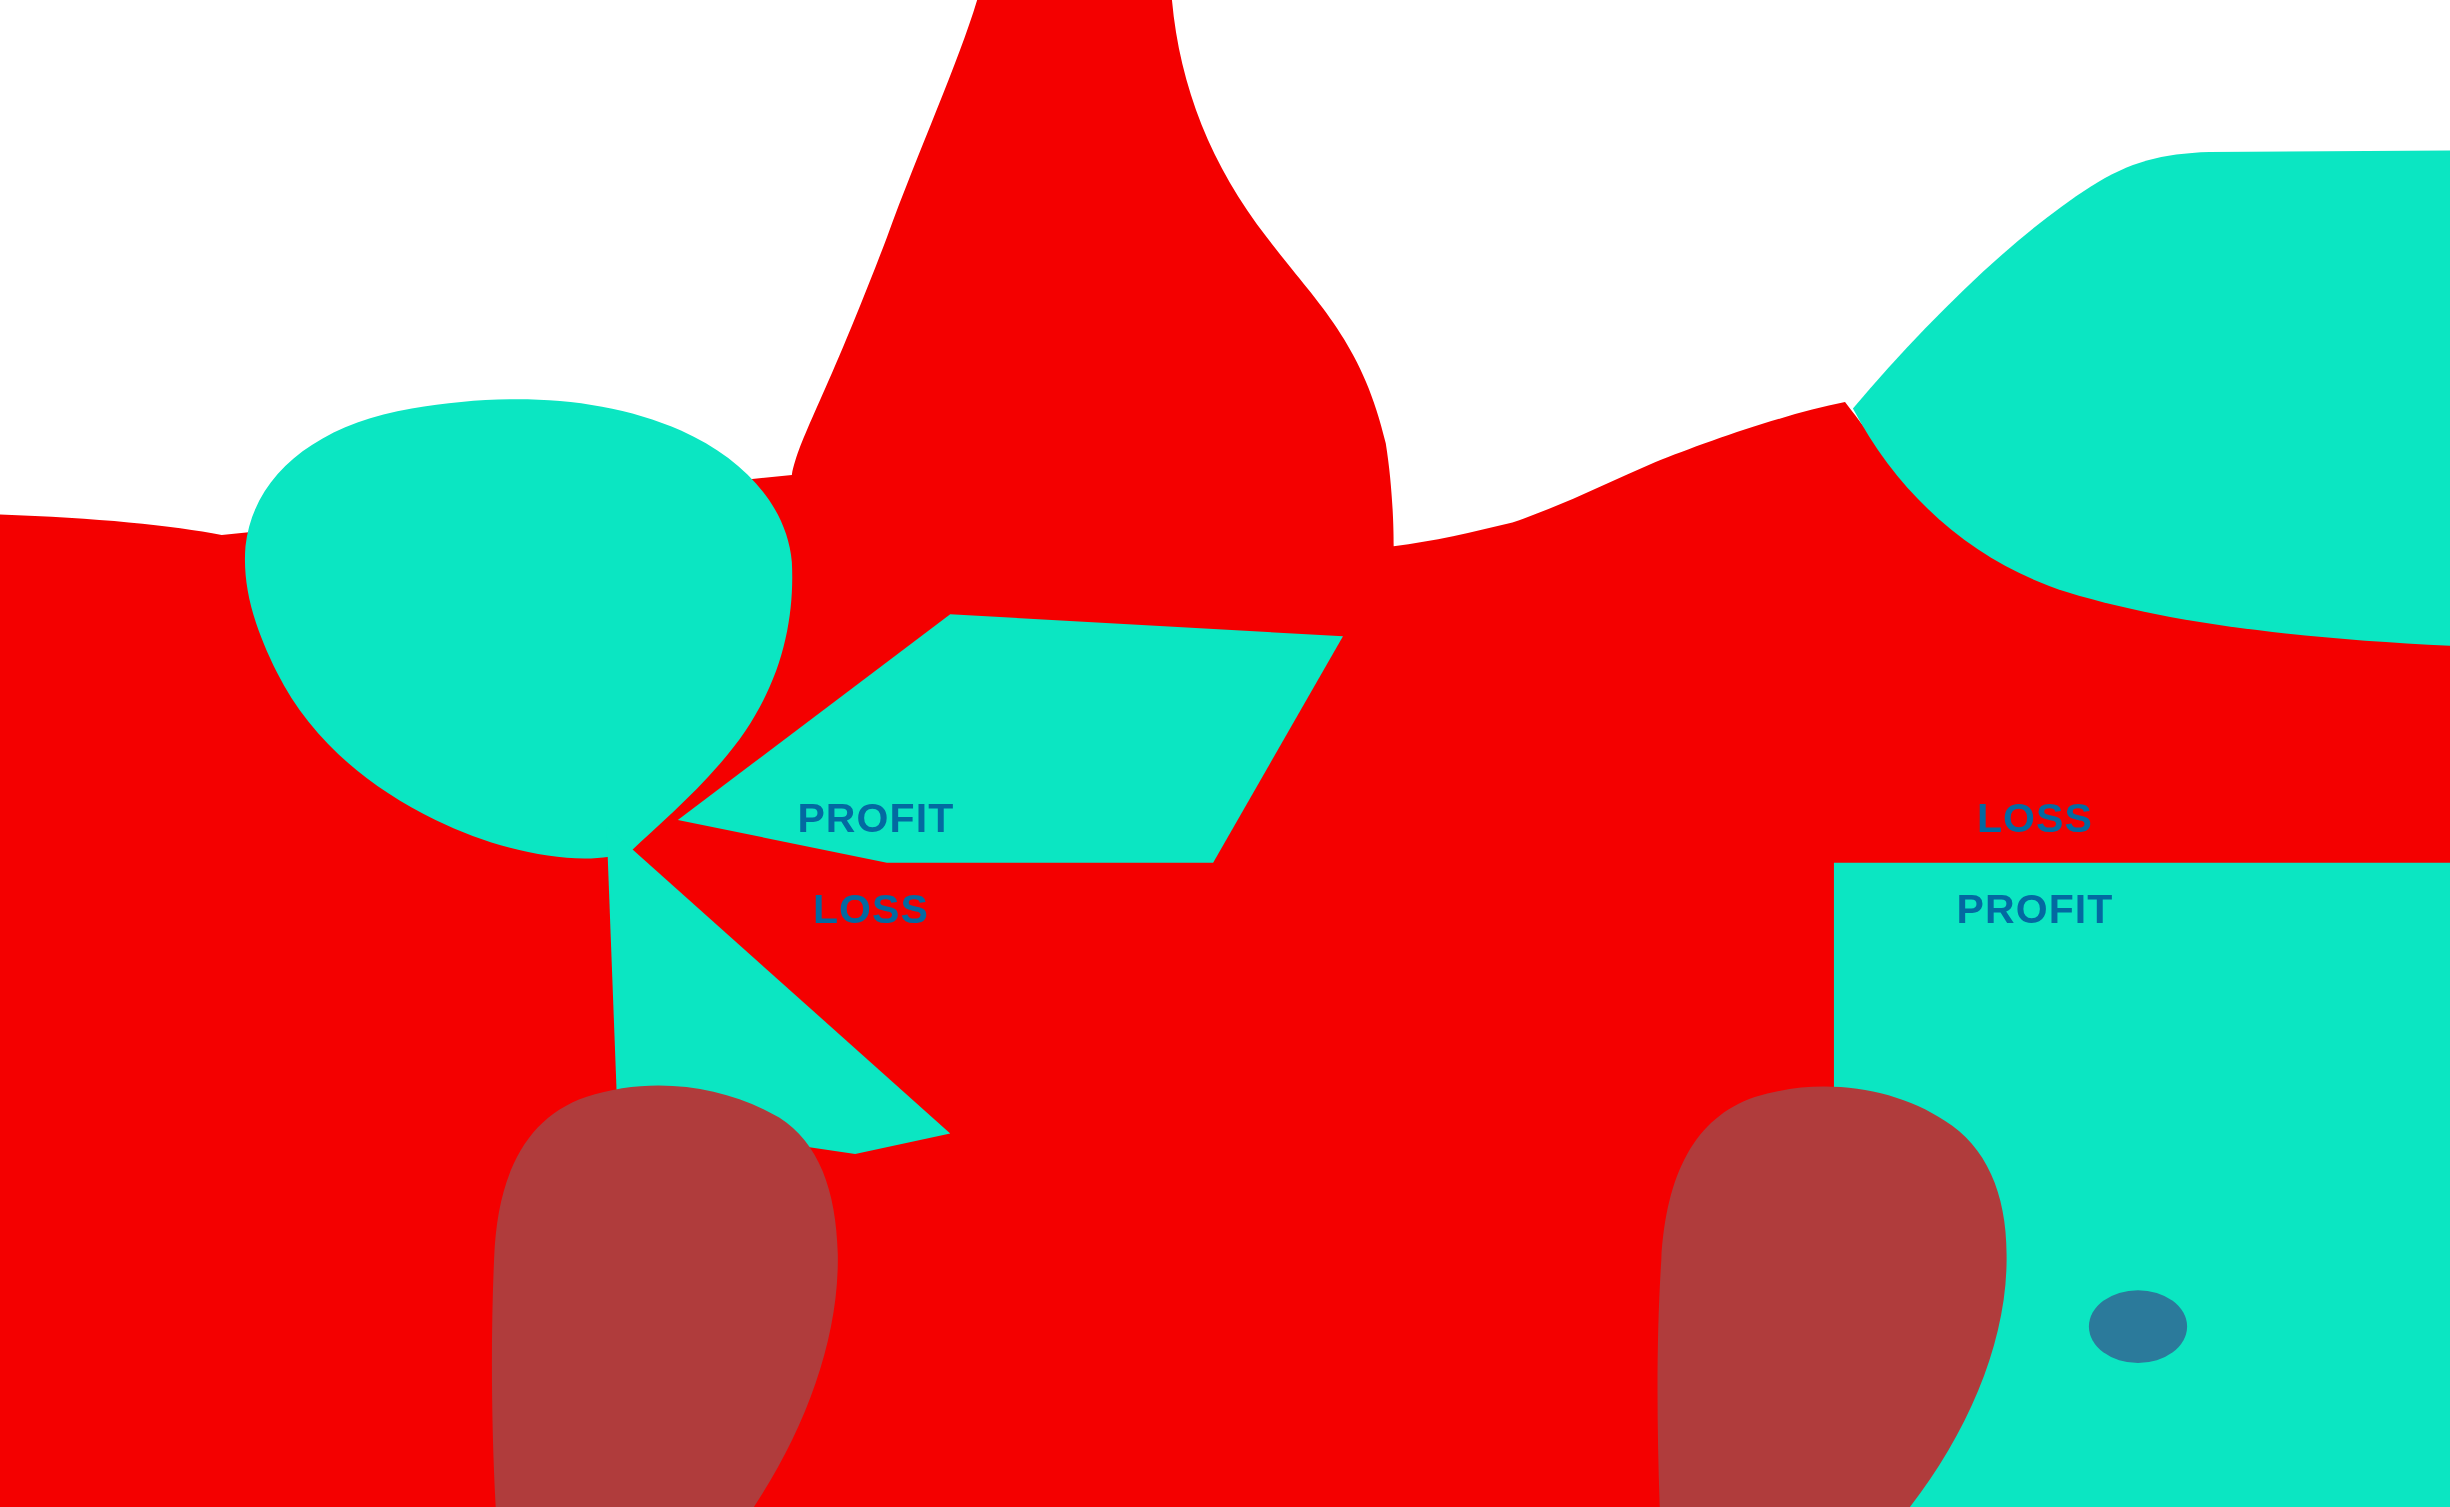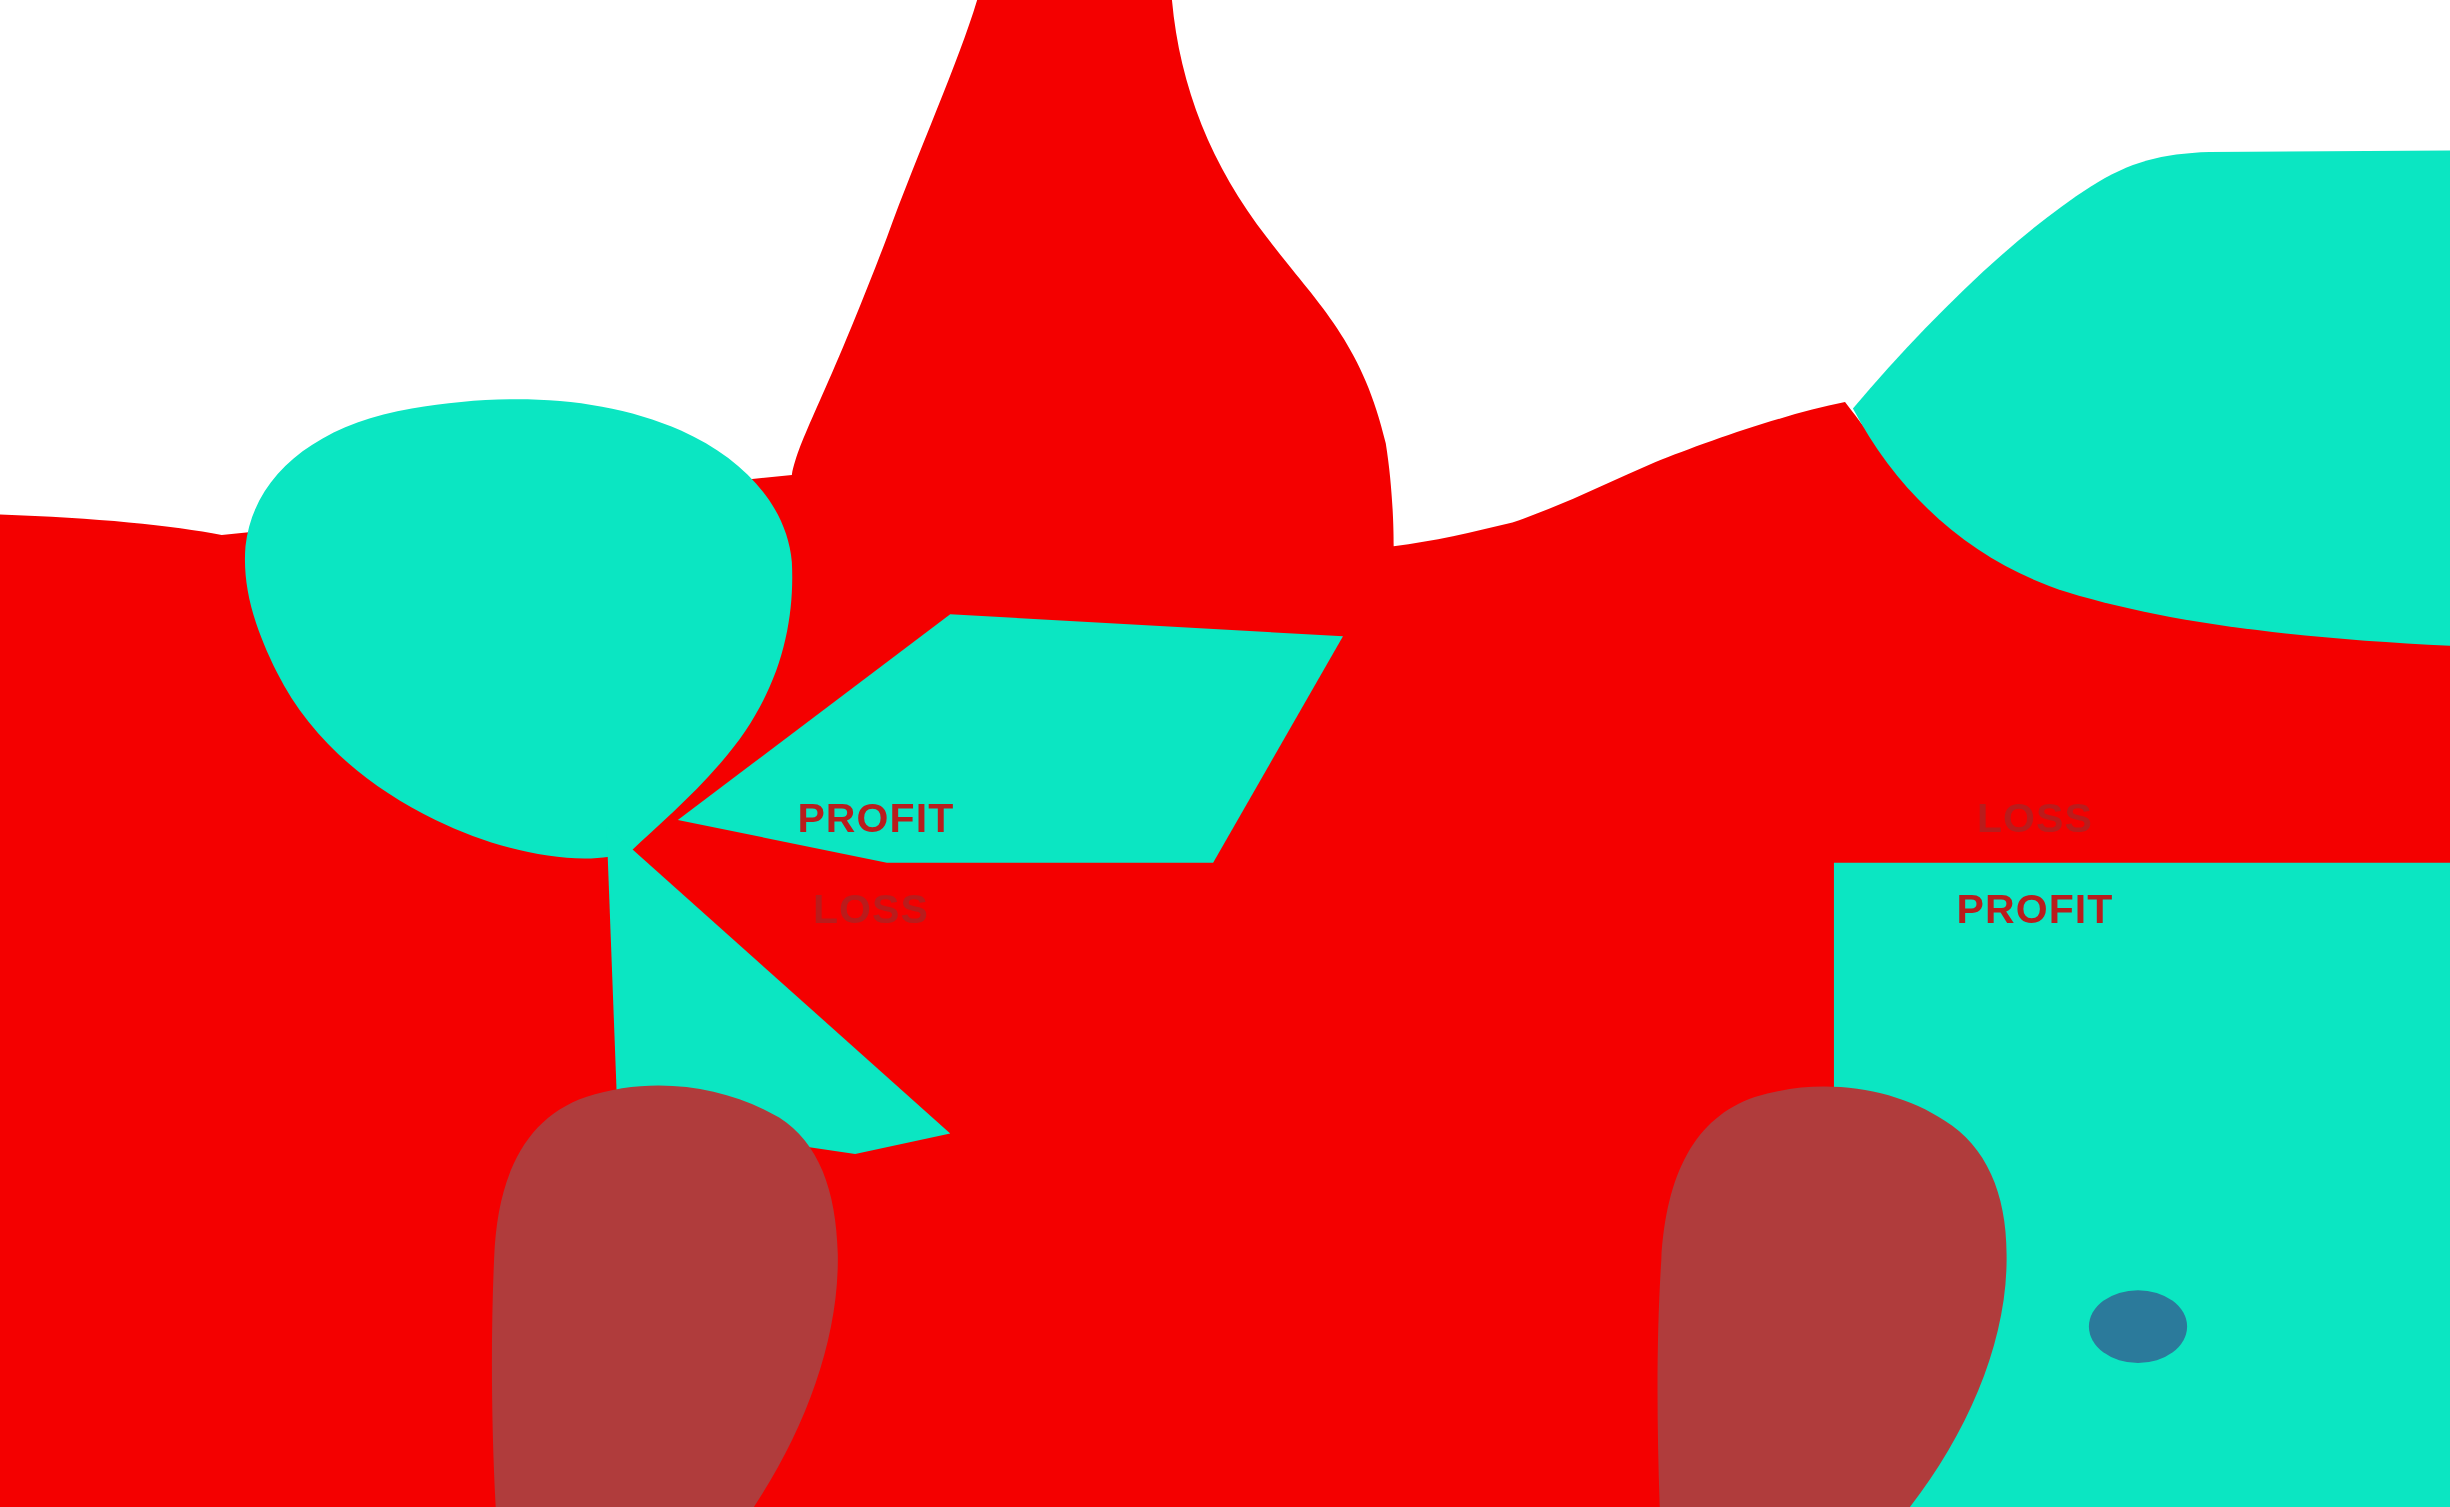--- a/index.html
+++ b/index.html
@@ -17,21 +17,21 @@
   .shape-canvas {
     position: absolute;
     inset: 0;
     width: 100%;
     height: 100%;
     display: block;
   }
   .zone-label {
     position: absolute;
     transform: translate(-50%, -50%);
-    color: #b91c1c;
+    color: #0369a1;
     font-size: 41px;
     font-weight: 700;
     letter-spacing: 1.1px;
     white-space: nowrap;
     user-select: none;
   }
   .lbl-profit-left { left: 35.75%; top: 54.31%; }
   .lbl-loss-left   { left: 35.55%; top: 60.29%; }
   .lbl-loss-right  { left: 83.06%; top: 54.31%; }
   .lbl-profit-right{ left: 83.06%; top: 60.29%; }

